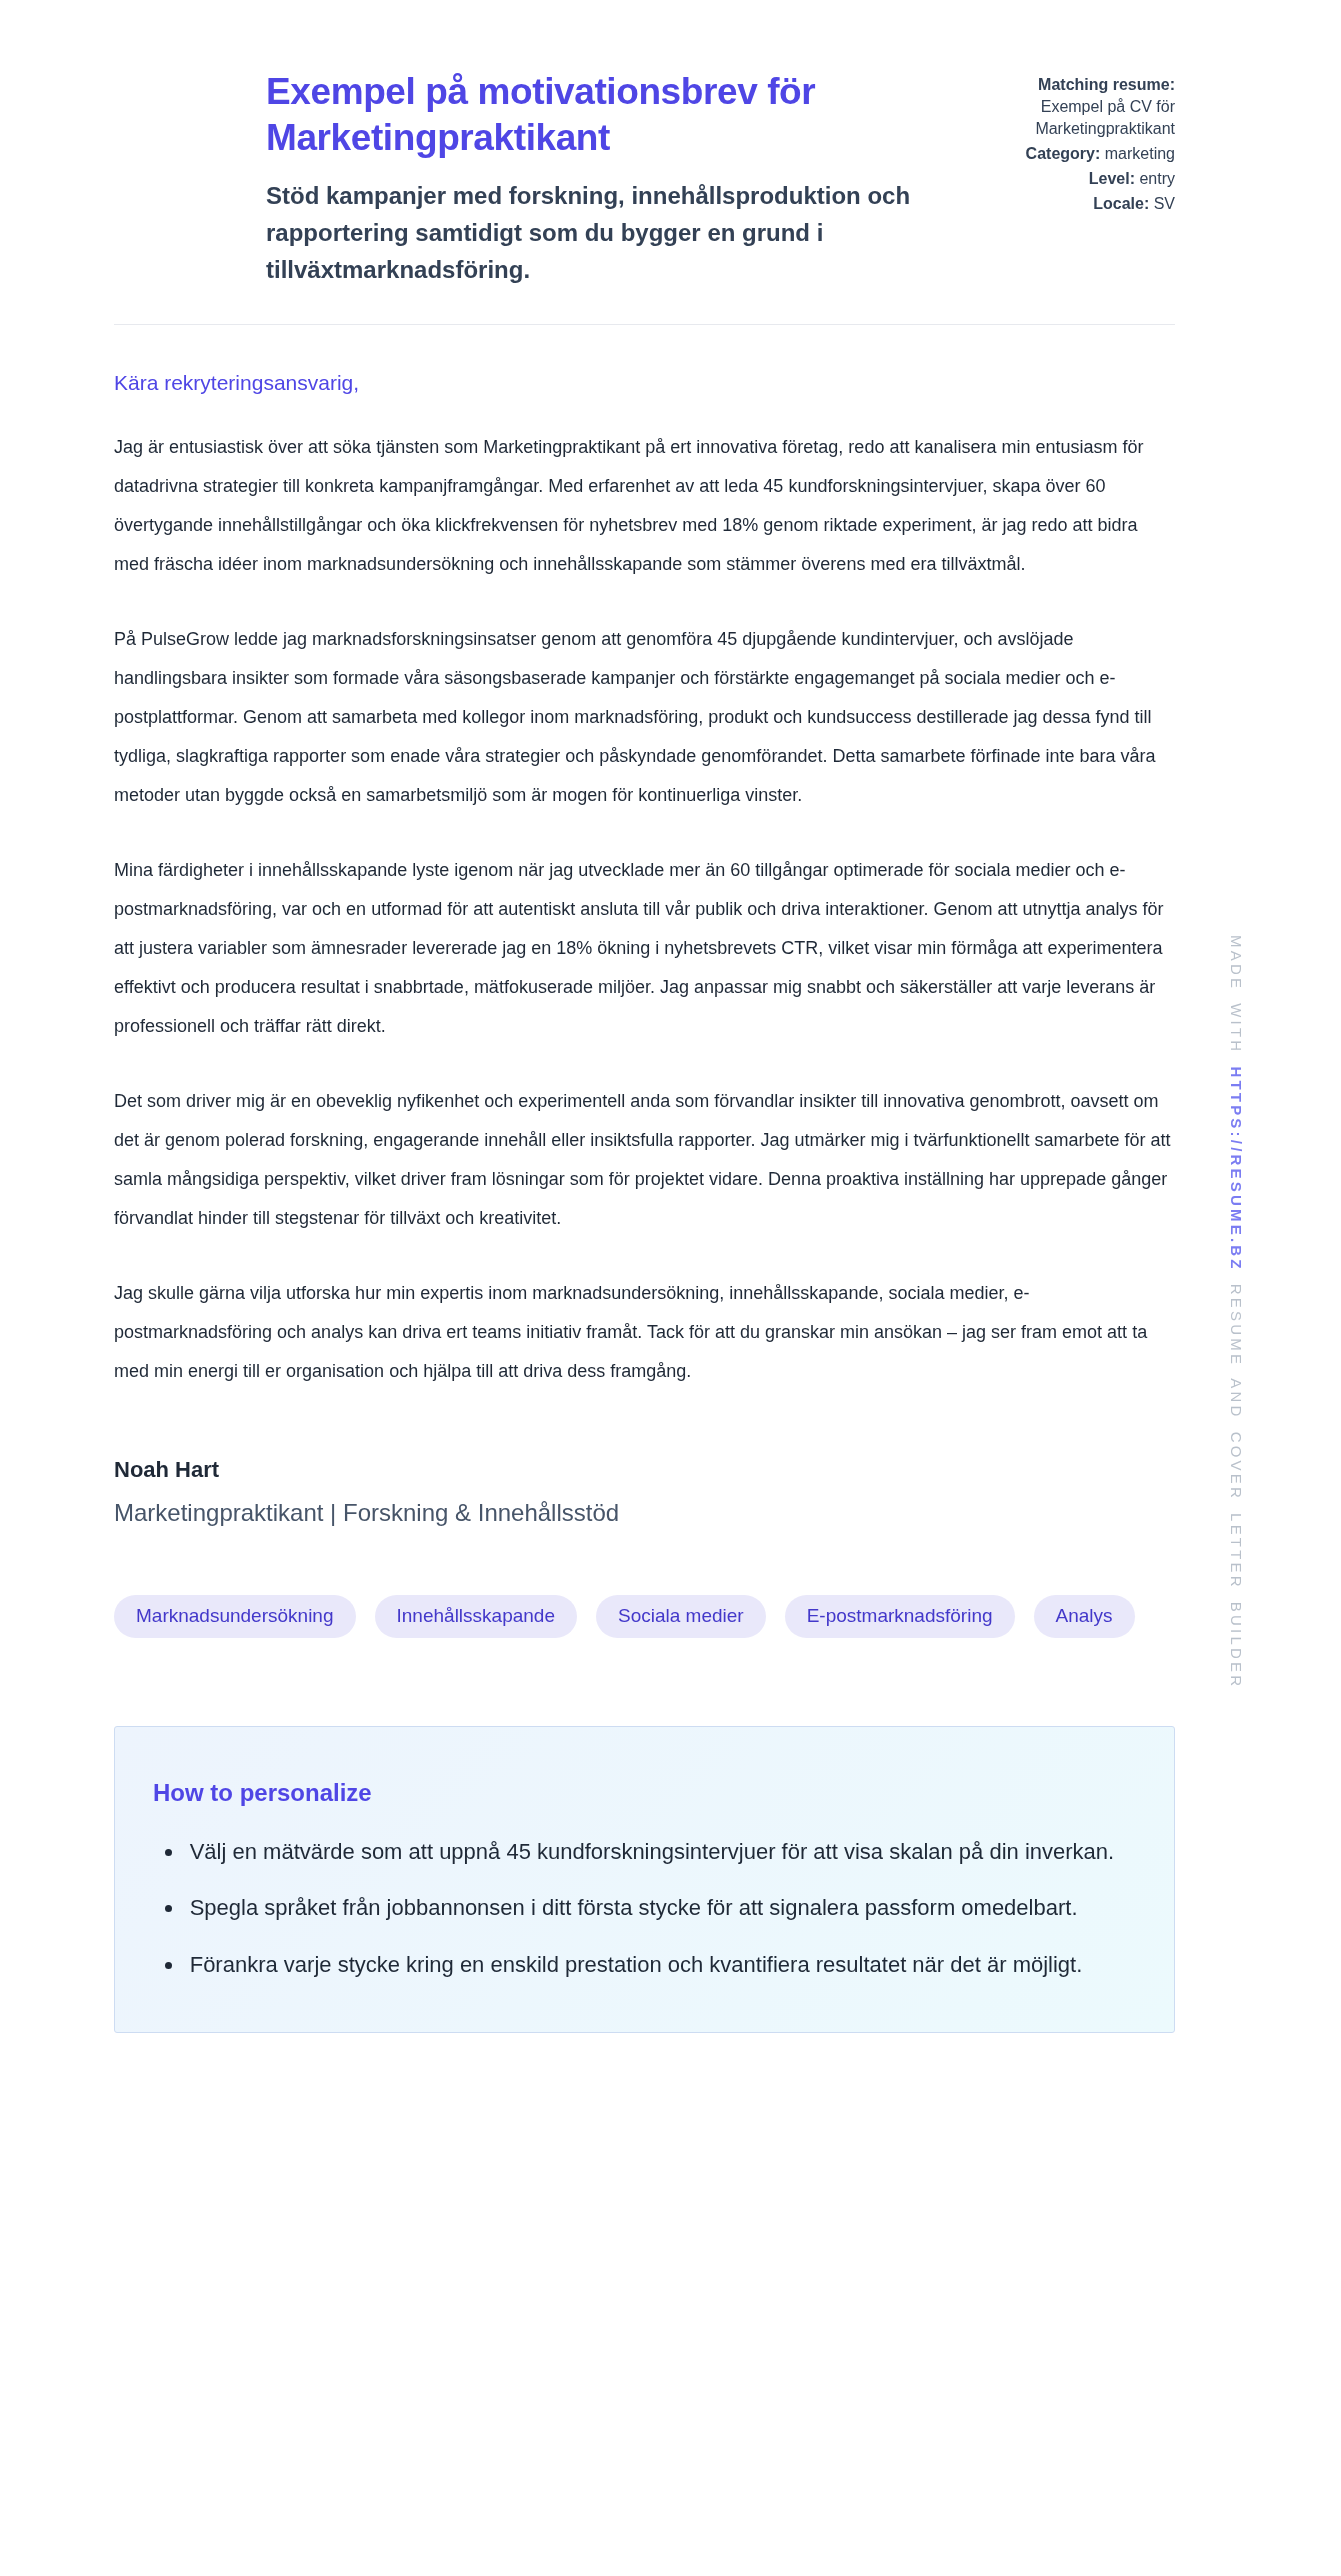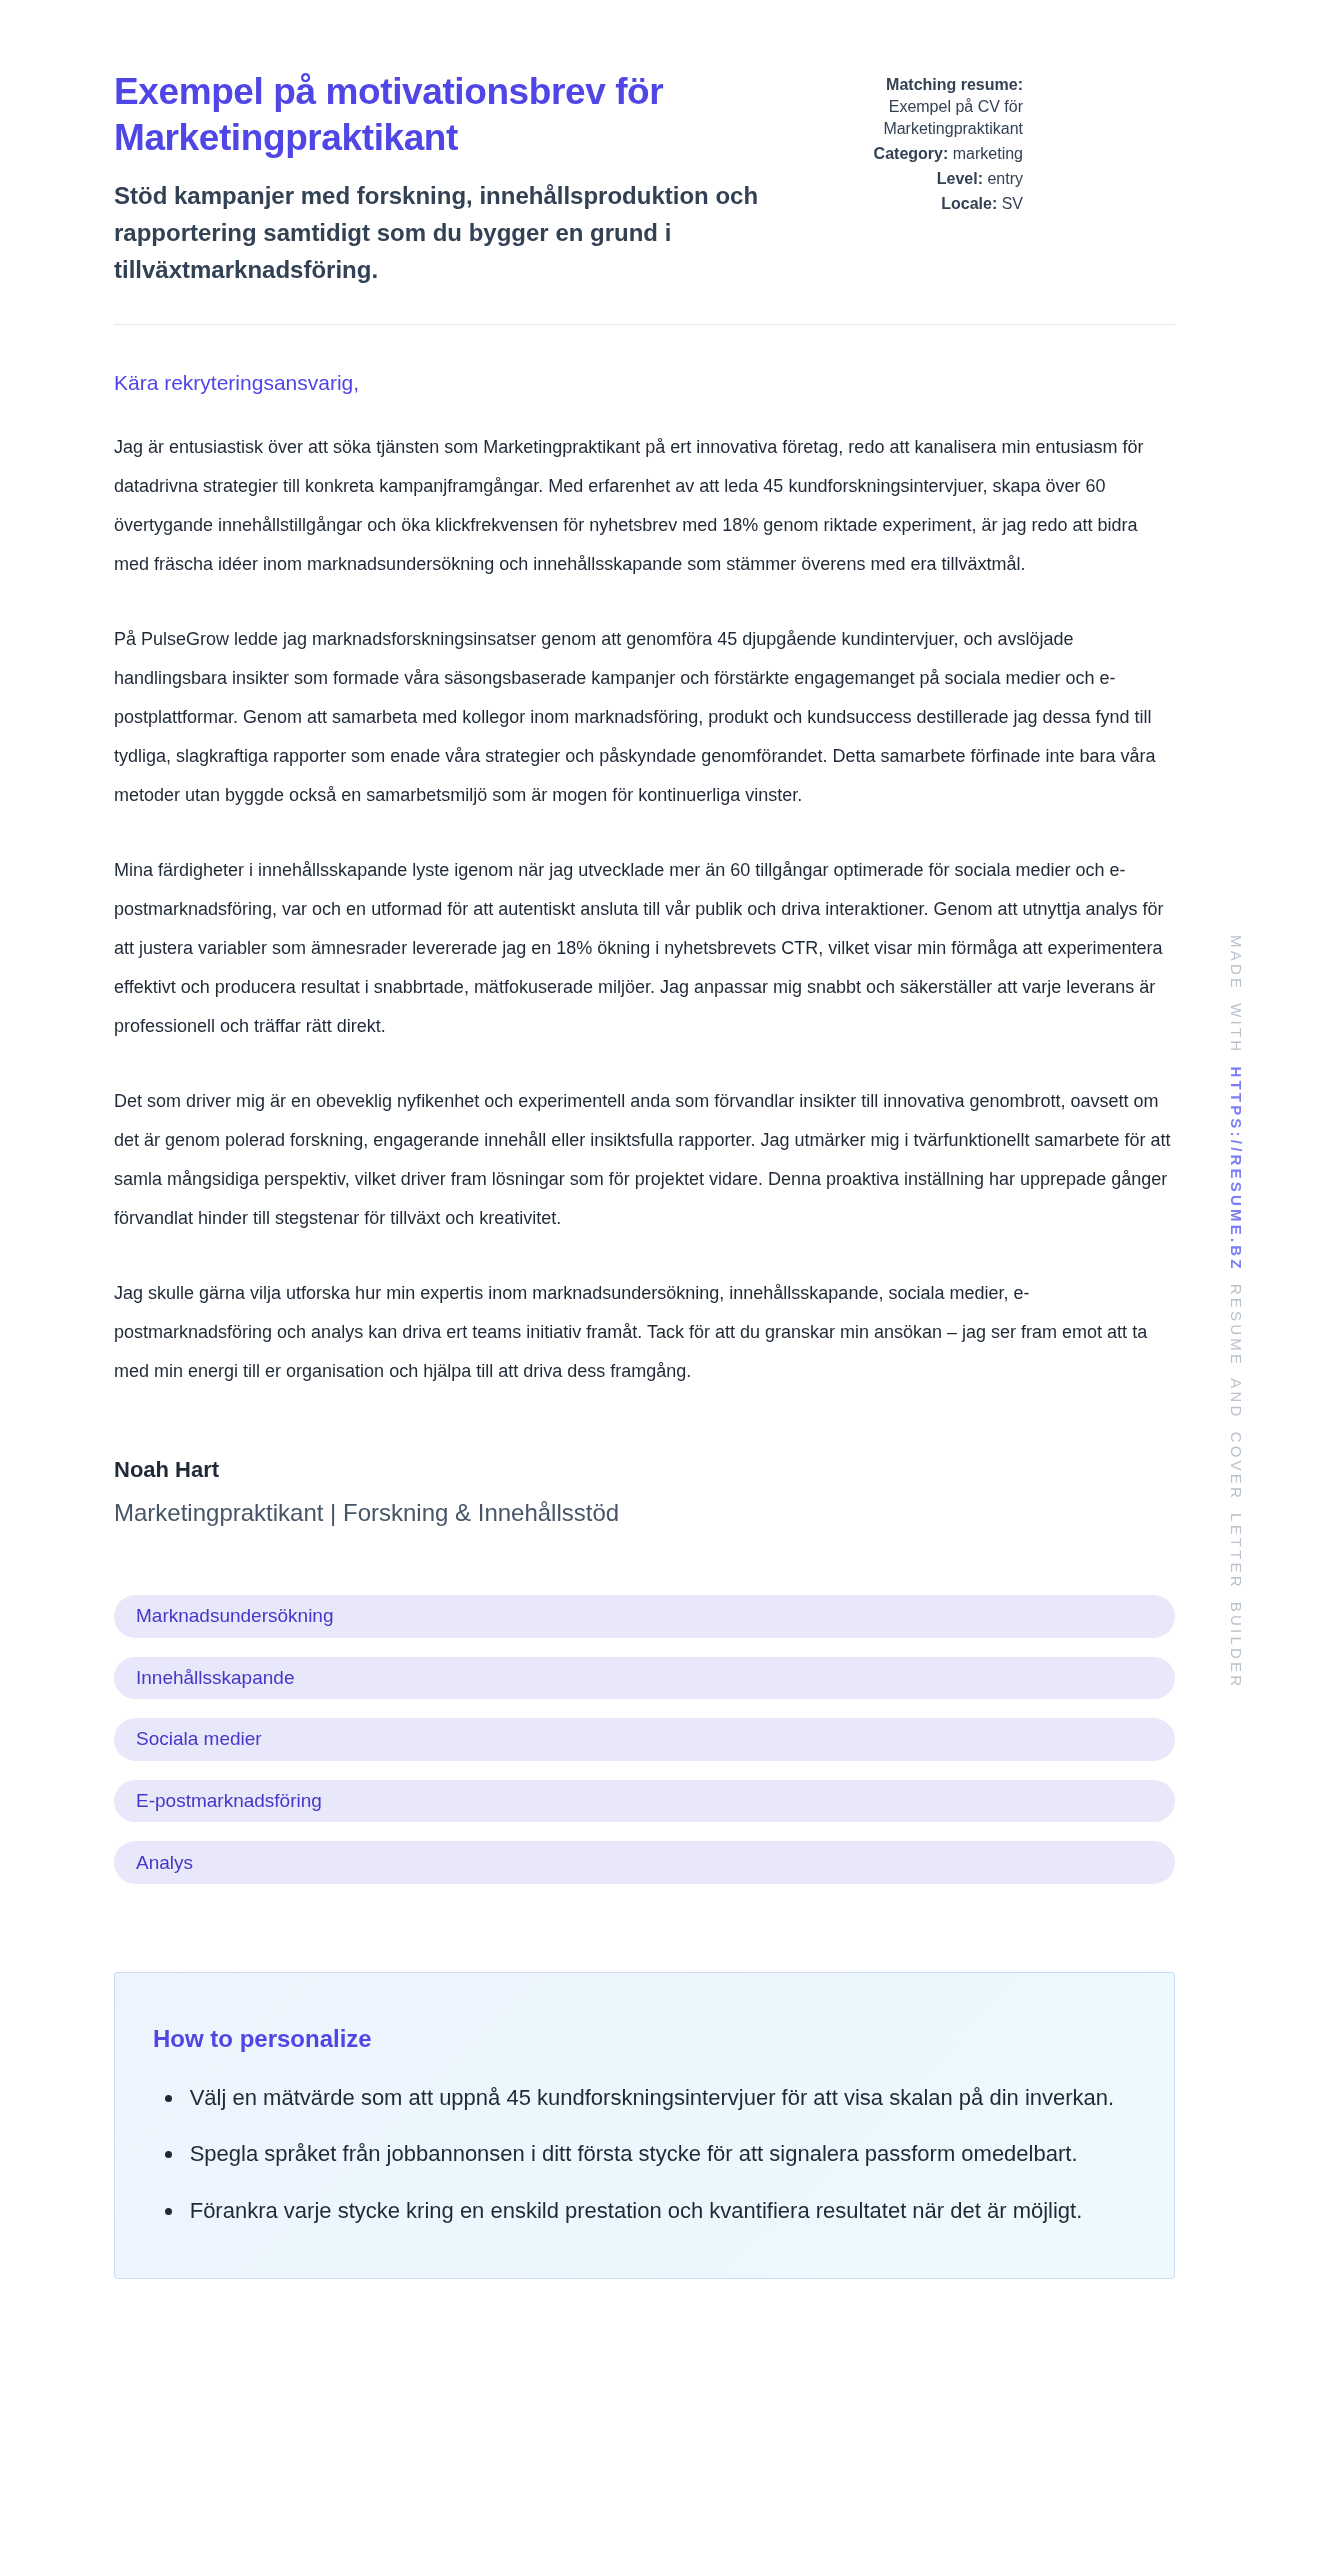--- a/index.html
+++ b/index.html
@@ -8,21 +8,21 @@
     width: 1342px;
     min-height: 2576px;
     position: relative;
     background: #ffffff;
     font-family: "Liberation Sans", "DejaVu Sans", sans-serif;
     color: var(--text, #1f2937);
   }
   .page { margin-left: 114px; width: 1061px; padding-top: 69px; padding-bottom: 126px; }
 
   
-  .header { display: flex; justify-content: flex-start; align-items: flex-start; }
+  .header { display: flex; justify-content: flex-end; align-items: flex-start; }
   .header-left { max-width: 710px; }
   .title {
     margin: 0;
     font-size: 37px;
     line-height: 46px;
     font-weight: 700;
     letter-spacing: -0.4px;
     color: var(--accent, #4f46e5);
   }
   .subtitle {
@@ -47,21 +47,21 @@
   .divider { border: none; border-top: 1.6px solid var(--divider, #e7e9ee); margin: 36px 0 0; }
 
   
   .letter { margin-top: 46px; }
   .greeting { margin: 0 0 33px; font-size: 21px; font-weight: 400; color: var(--accent, #4f46e5); }
   .para { margin: 8px 0 36px; font-size: 18px; line-height: 39px; color: var(--text, #1f2937); }
   .sig-name { margin: 66px 0 0; font-size: 22px; font-weight: 700; color: var(--text, #1f2937); }
   .sig-role { margin: 16px 0 0; font-size: 24px; font-weight: 400; color: var(--muted, #475569); }
 
   
-  .tags { margin-top: 68px; display: flex; gap: 19px; flex-wrap: wrap; flex-direction: column; }
+  .tags { margin-top: 68px; display: flex; gap: 19px; flex-wrap: wrap; }
   .tag {
     display: inline-block;
     padding: 10.3px 22px;
     border-radius: 788px;
     background: var(--pill-bg, #e9e8fa);
     color: var(--pill-text, #4338ca);
     font-size: 19px;
     font-weight: 500;
     cursor: pointer;
     white-space: nowrap;

